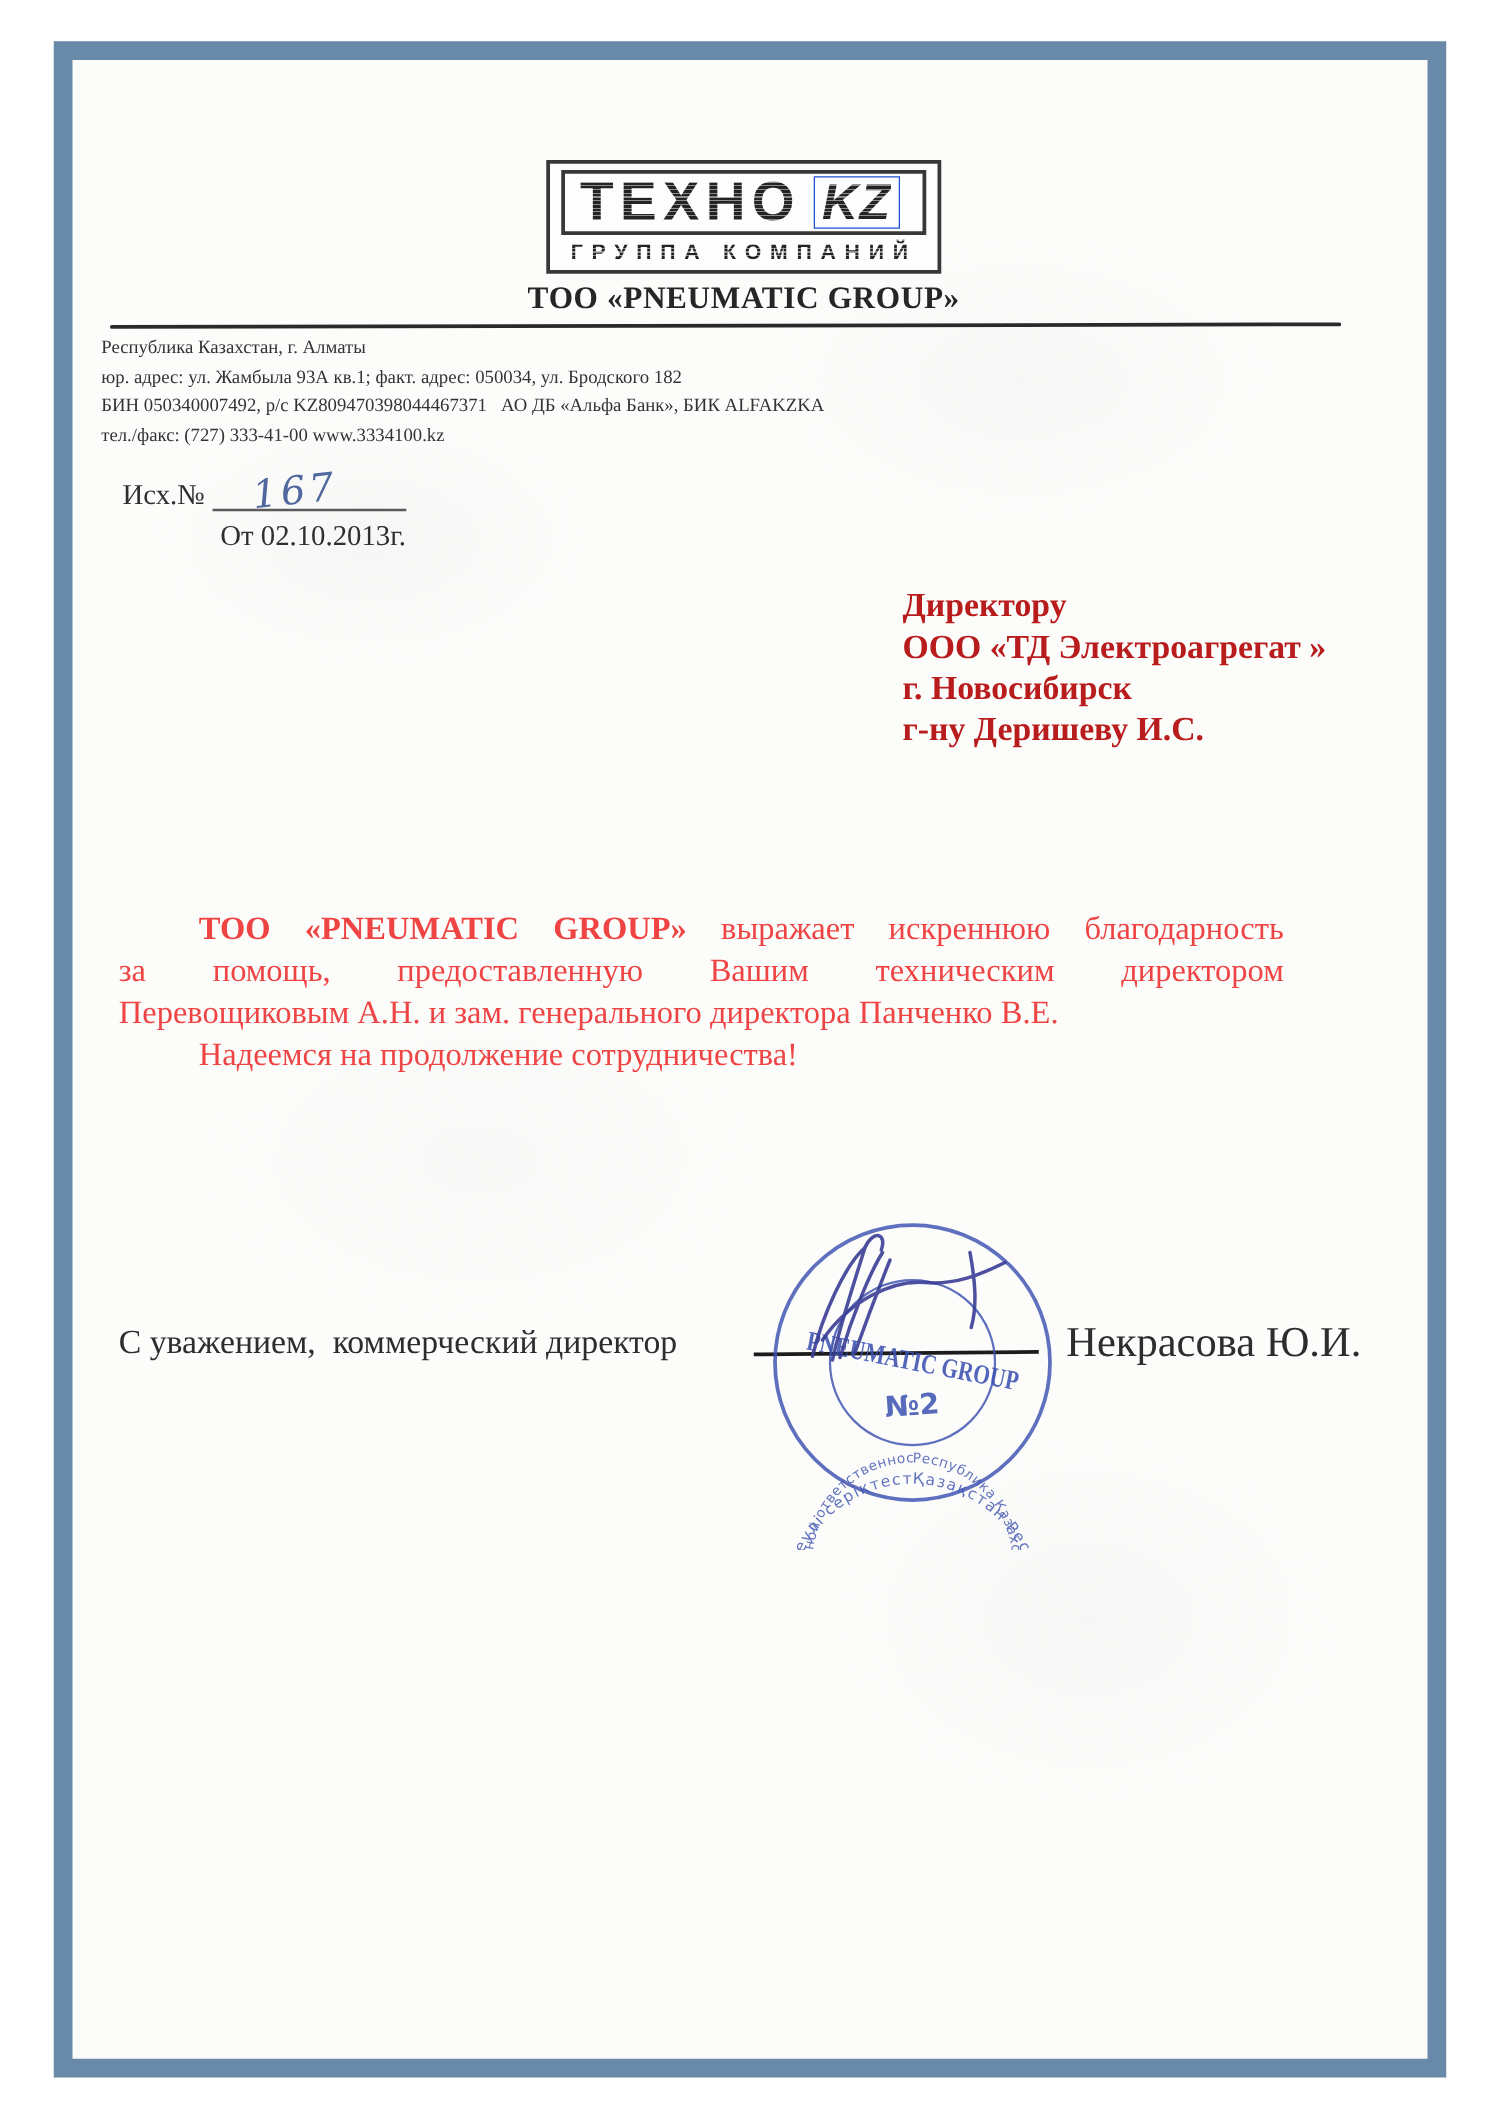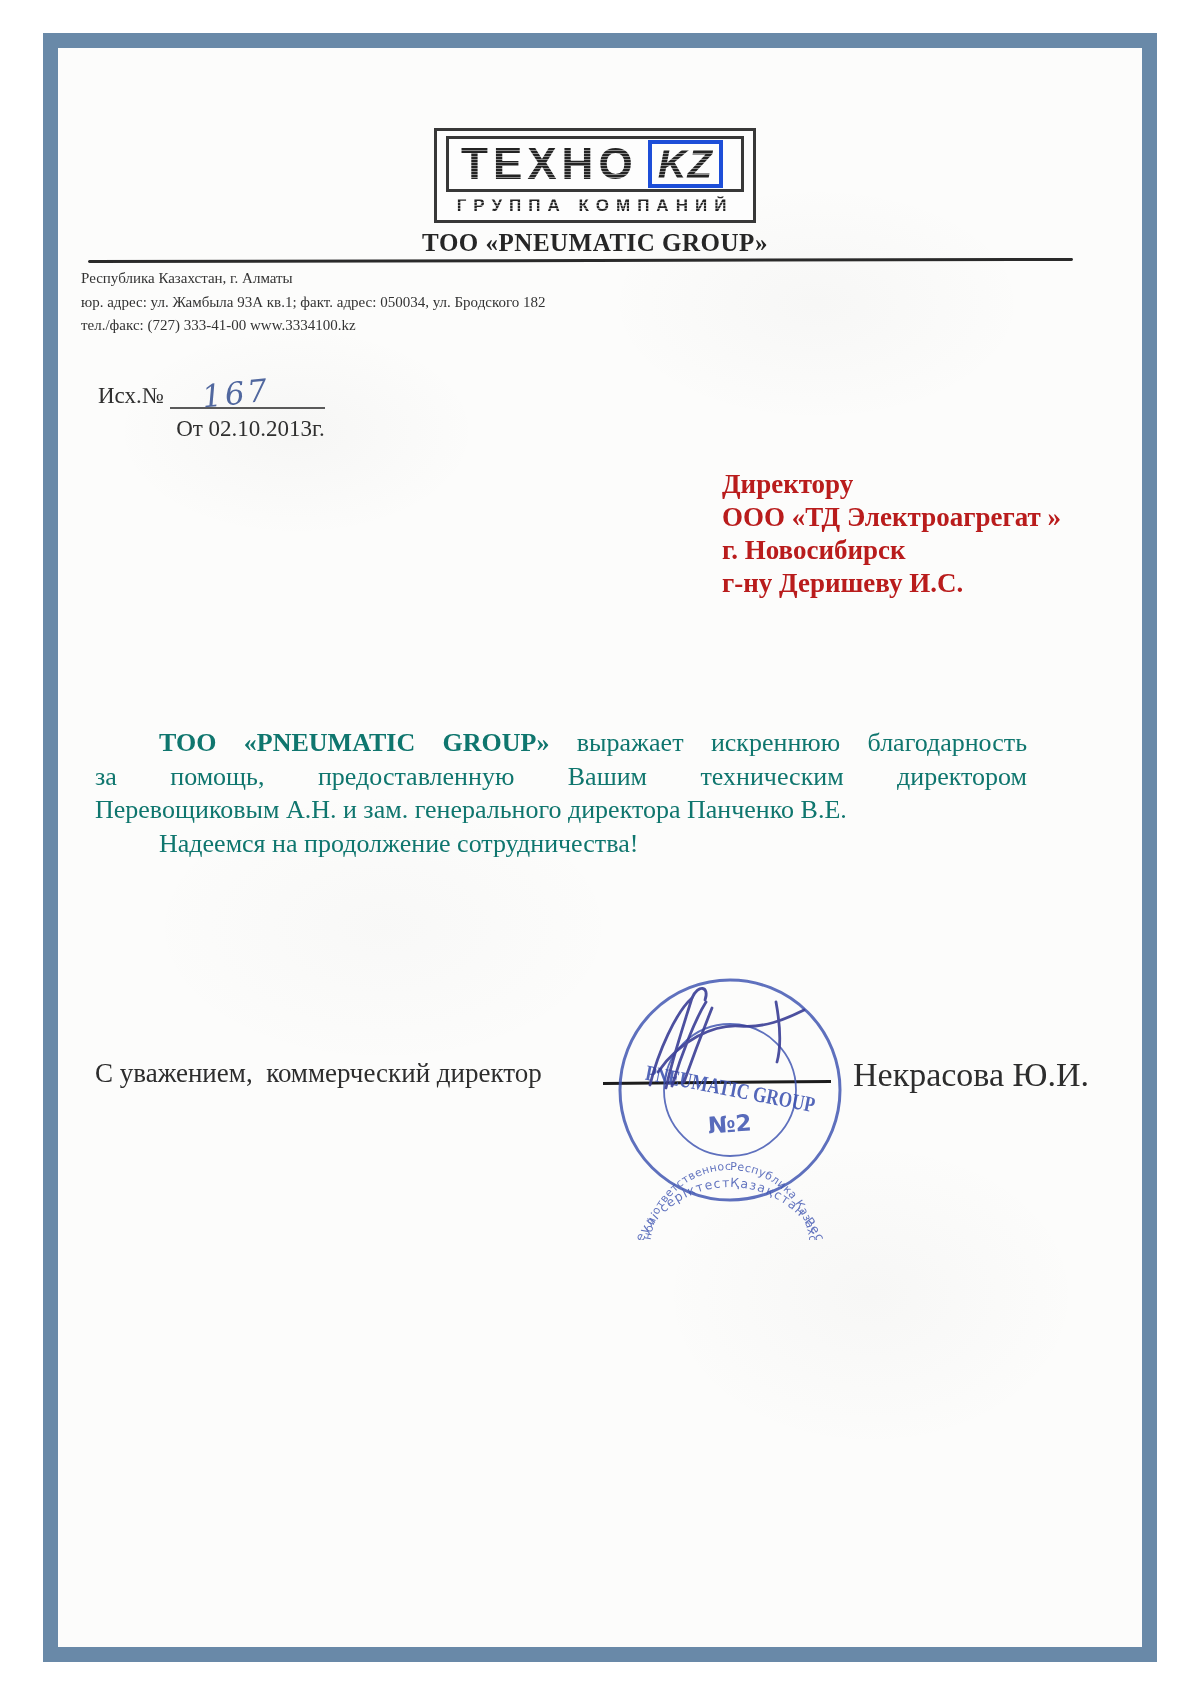--- a/index.html
+++ b/index.html
@@ -49,21 +49,21 @@
     font-weight: bold;
     color: #3a3a3a;
     background-image: repeating-linear-gradient(0deg, #232323 0 2px, #8d8d8d 2px 3px);
     -webkit-background-clip: text;
     background-clip: text;
     -webkit-text-fill-color: transparent;
   }
   .logo-brand { font-size: 44px; letter-spacing: 5px; line-height: 1.0; }
   .logo-kz-box {
     display: inline-block;
-    border: 4px solid #1d4ed8;
+    border: 1px solid #1d4ed8;
     margin-left: 10px;
     padding: 0 6px;
     line-height: 1.0;
   }
   .logo-kz { font-size: 40px; letter-spacing: 1px; font-style: italic; }
   .logo-tagline { font-size: 17px; letter-spacing: 7px; padding: 4px 2px 1px 2px; }
   .company-name {
     margin-top: 6px;
     font-size: 25px;
     font-weight: bold;
@@ -124,21 +124,21 @@
     color: #b91c1c;
   }
 
   
   .body-text {
     position: absolute;
     left: 95px; top: 726px;
     width: 932px;
     font-size: 26px;
     line-height: 33.5px;
-    color: #0f766e;
+    color: #ef4444;
   }
   .jline { text-align: justify; text-align-last: justify; }
   .indent { display: inline-block; width: 64px; }
   .b { font-weight: bold; }
 
   
   .signoff-left {
     position: absolute;
     left: 95px; top: 1058px;
     font-size: 27px;
@@ -175,20 +175,21 @@
       <div class="logo-tagline hatch">ГРУППА КОМПАНИЙ</div>
     </div>
     <div class="company-name">ТОО «PNEUMATIC GROUP»</div>
   </div>
 
   <div class="head-rule"></div>
 
   <div class="address-block">
     <div>Республика Казахстан, г. Алматы</div>
     <div>юр. адрес: ул. Жамбыла 93А кв.1; факт. адрес: 050034, ул. Бродского 182</div>
+    <div>БИН 050340007492, р/с KZ809470398044467371   АО ДБ «Альфа Банк», БИК ALFAKZKA</div>
     <div>тел./факс: (727) 333-41-00 www.3334100.kz</div>
   </div>
 
   <div class="ref-block">
     <div class="ref-line">
       <span>Исх.№</span><span class="ref-underline"><span class="ref-number">167</span></span>
     </div>
     <div class="ref-date">От 02.10.2013г.</div>
   </div>
 

